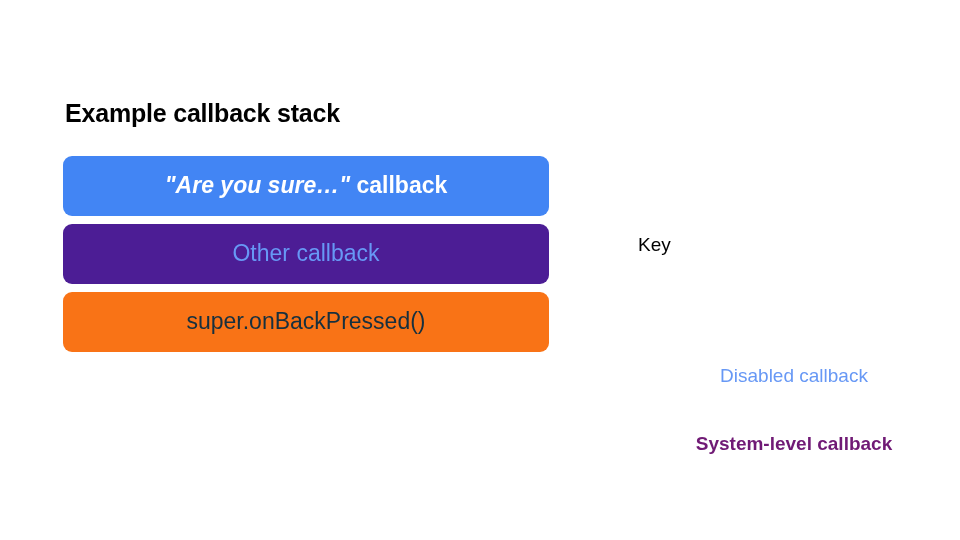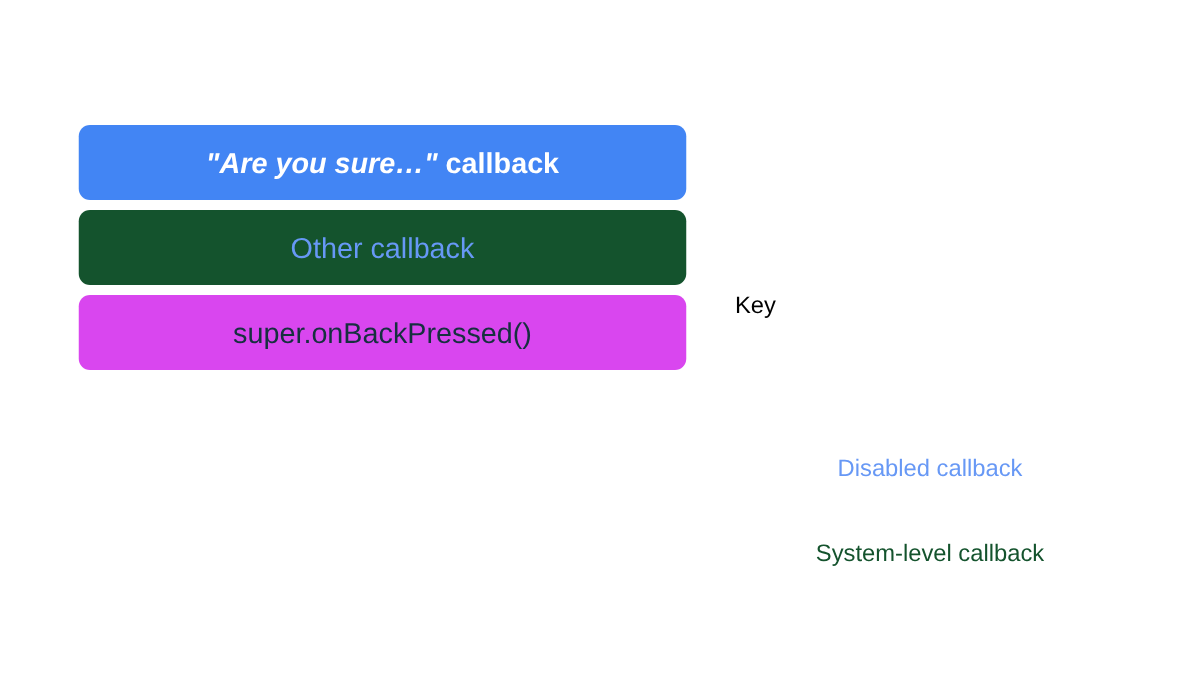--- a/index.html
+++ b/index.html
@@ -68,46 +68,46 @@
   
   .bar.enabled {
     background: #4285F4;
   }
   .bar.enabled .bar-label {
     color: #ffffff;
     font-weight: 700;
   }
 
   .bar.disabled {
-    background: #14532d;
+    background: #4c1d95;
   }
   .bar.disabled .bar-label {
     color: #6798F5;
     font-weight: 400;
   }
 
   .bar.system {
-    background: #d946ef;
+    background: #f97316;
     text-align: right;
   }
   .bar.system .bar-label {
     color: #16303F;
     font-weight: 400;
   }
 
   
   .quoted {
     font-style: italic;
     font-weight: 700;
   }
 
   
   .key-section {
     position: absolute;
-    left: 580px;
+    left: 630px;
     top: 235px;
     width: 328px;
   }
 
   .key-title {
     font-size: 19px;
     font-weight: 400;
     color: #000000;
     line-height: 1.1;
     margin: 0 0 20px 8px;
@@ -140,31 +140,32 @@
 
   .key-bar.enabled .bar-label {
     color: #ffffff;
     font-weight: 700;
   }
   .key-bar.disabled .bar-label {
     color: #6798F5;
     font-weight: 400;
   }
   .key-bar.system .bar-label {
-    color: #14532d;
-    font-weight: 400;
+    color: #701a75;
+    font-weight: 700;
   }
 </style>
 </head>
 <body>
 
 <div class="canvas">
 
   <section class="stack-section">
 
+    <h1 class="section-title">Example callback stack</h1>
 
     <div class="stack-list">
 
       <div class="bar enabled">
         <span class="bar-label"><span class="quoted">"Are you sure…"</span><span> callback</span></span>
       </div>
 
       <div class="bar disabled">
         <span class="bar-label">Other callback</span>
       </div>

